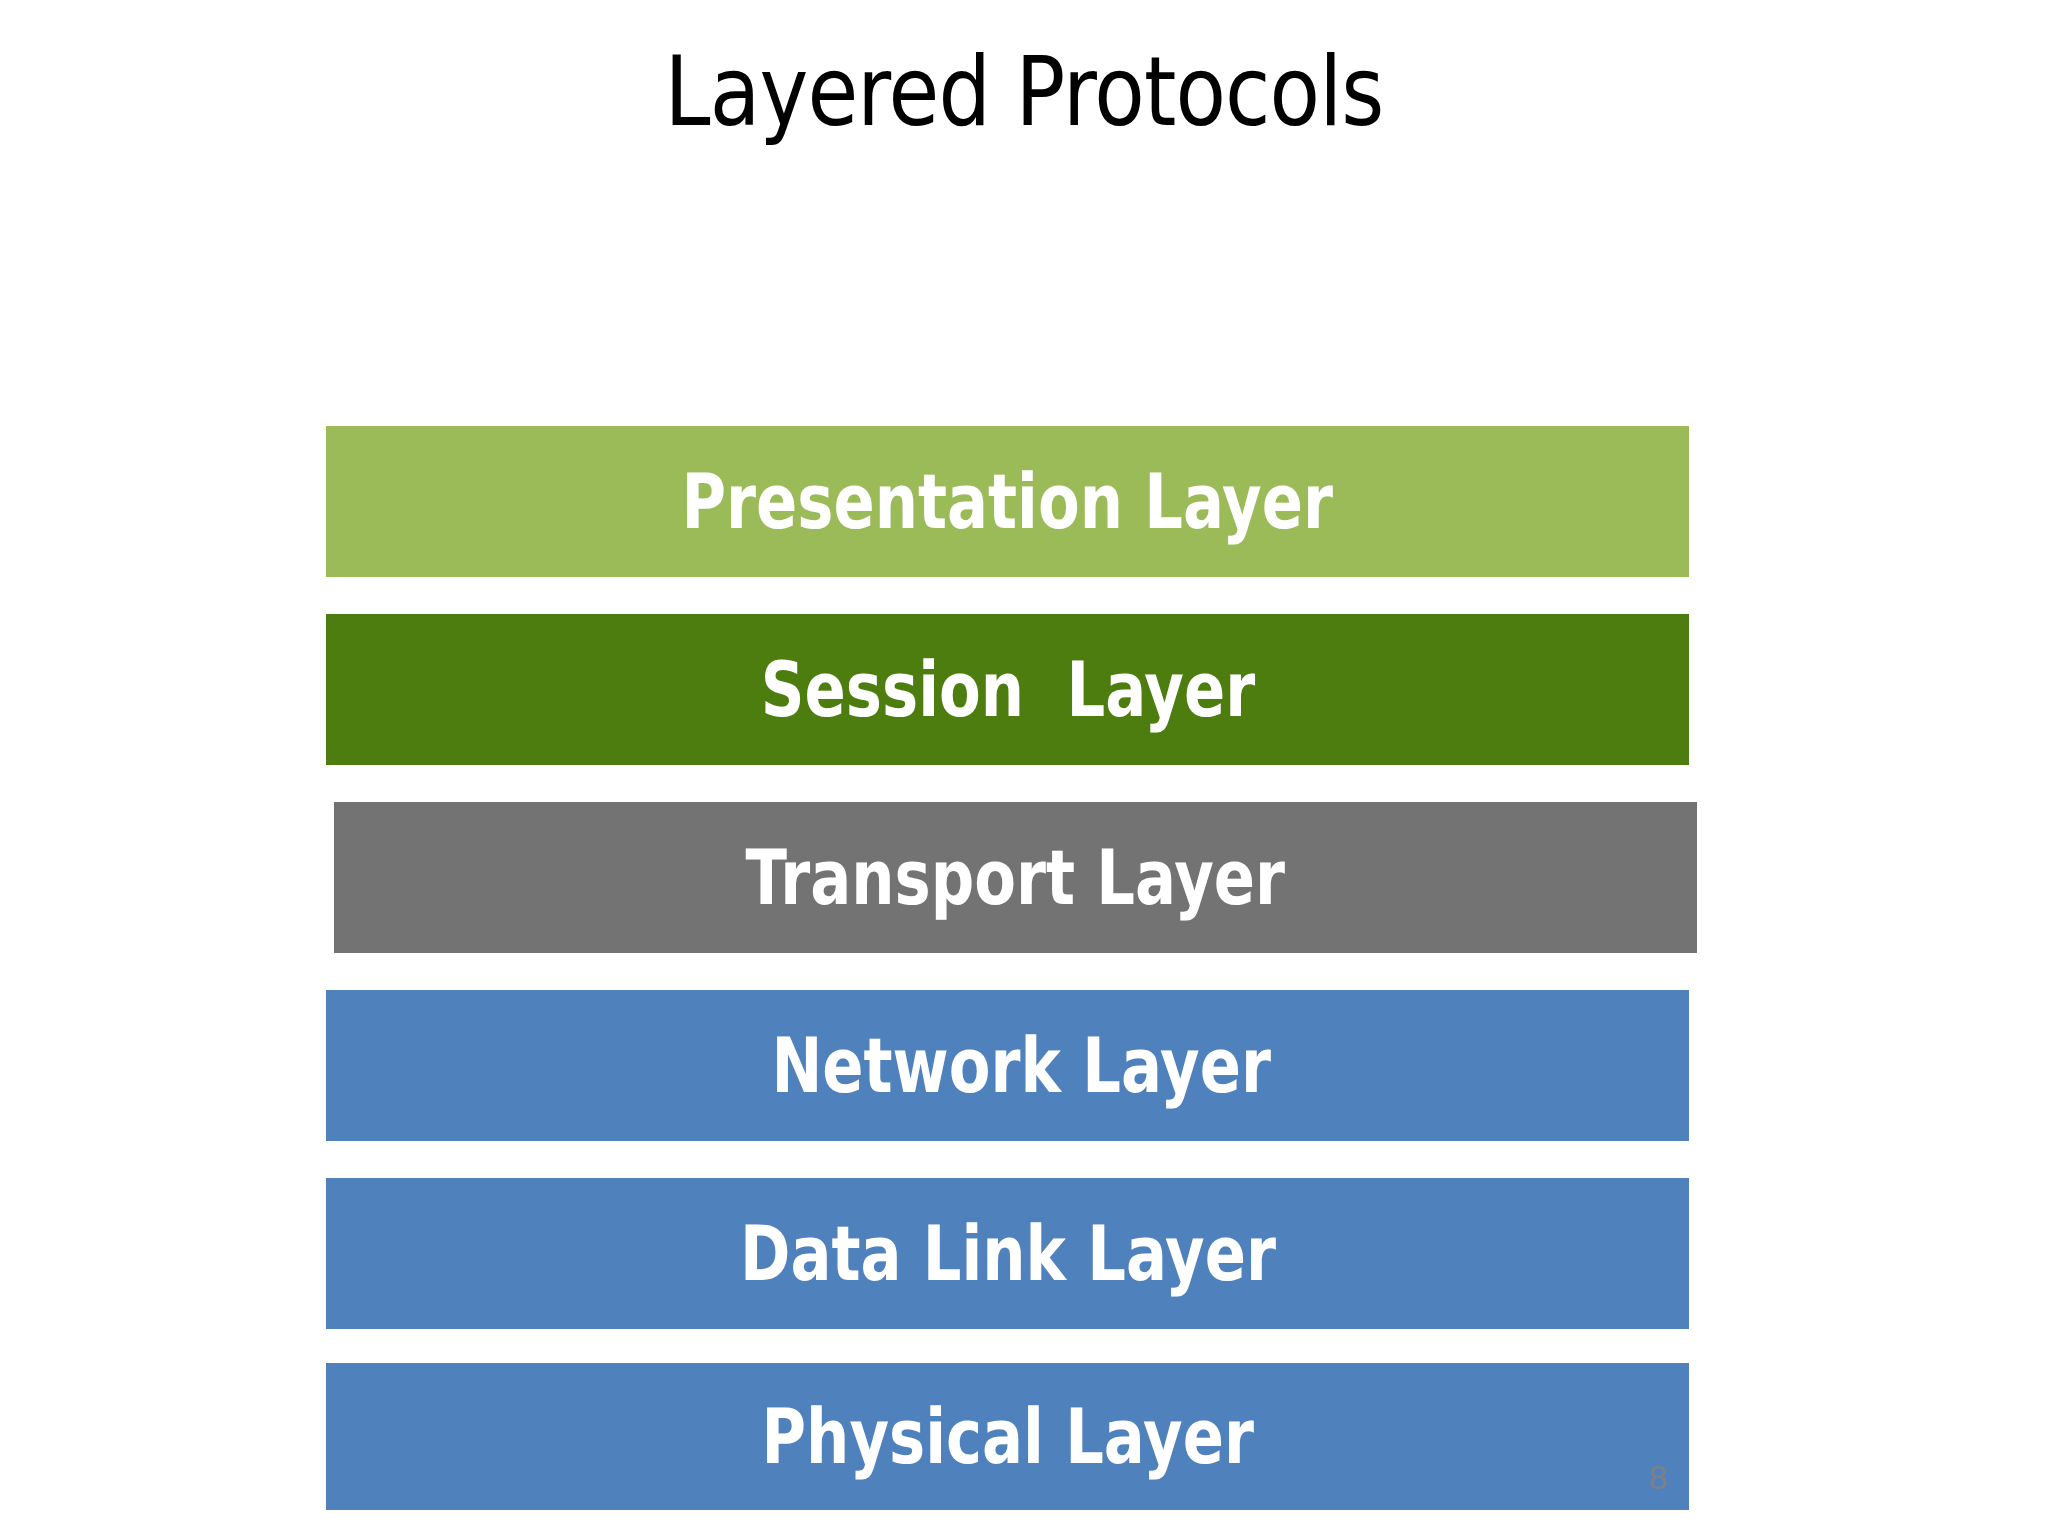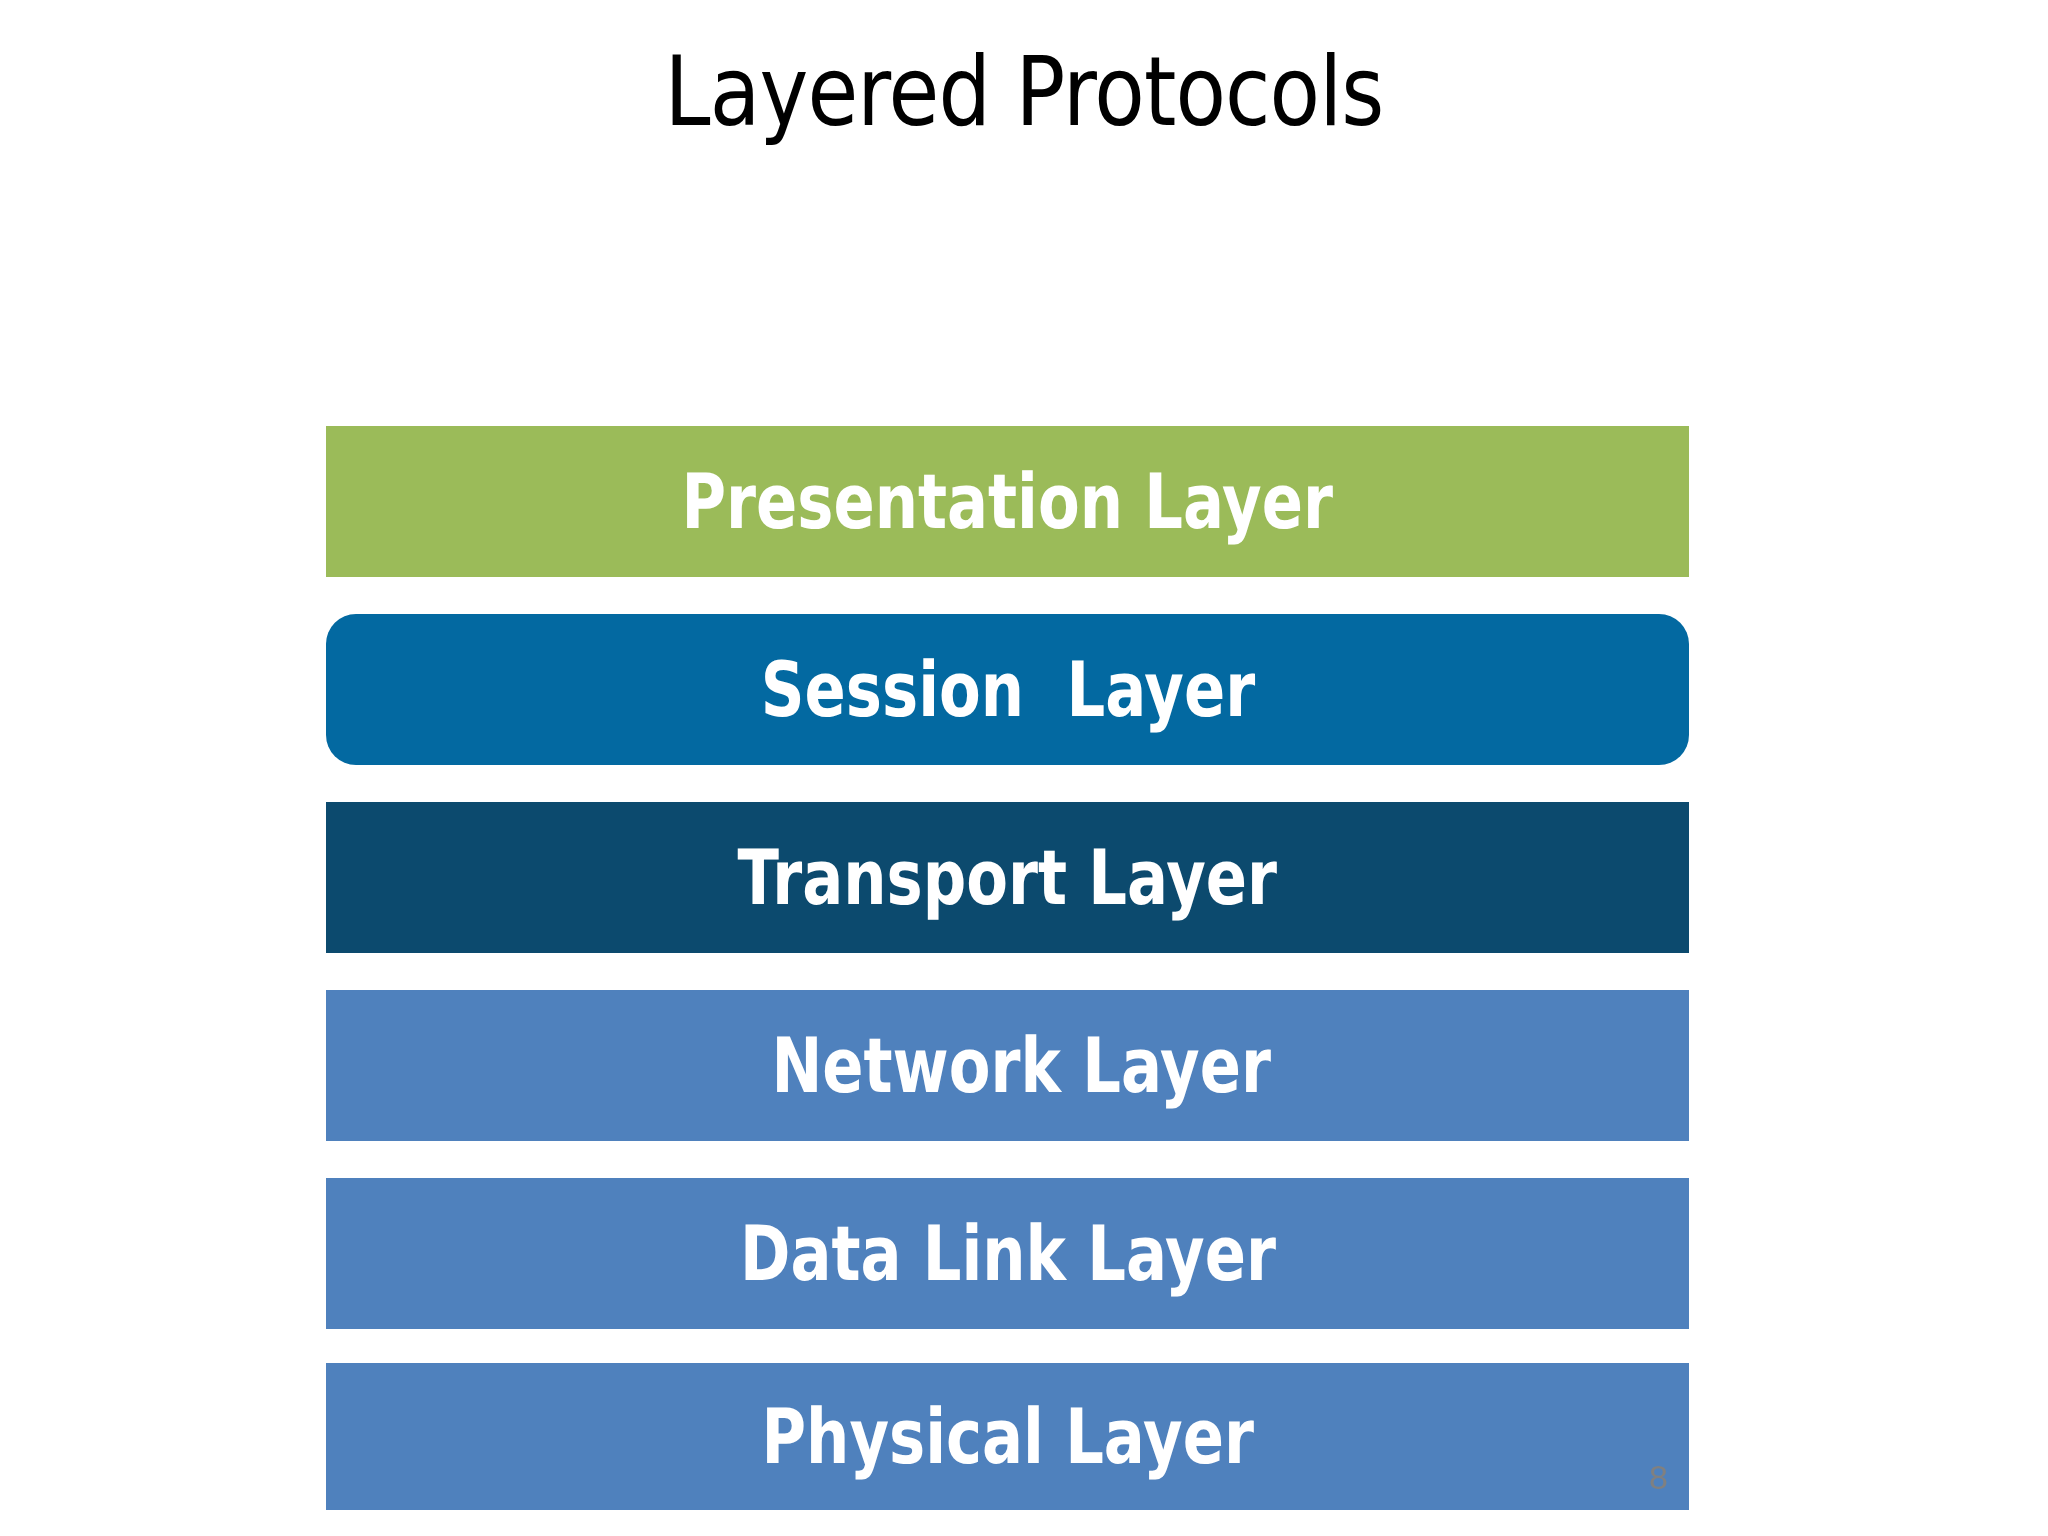--- a/index.html
+++ b/index.html
@@ -102,25 +102,25 @@
 
   <div id="slide-title" style="color: rgb(0, 0, 0);">Layered Protocols</div>
 
   <div id="layer-stack">
 
 
     <div class="layer-bar row-1" style="background-color: rgb(155, 187, 89);">
       <span class="layer-bar-label">Presentation Layer</span>
     </div>
 
-    <div class="layer-bar row-2" style="background-color: #0369a1; border-radius: 30px;">
+    <div class="layer-bar row-2" style="background-color: #4d7c0f;">
       <span class="layer-bar-label">Session  Layer</span>
     </div>
 
-    <div class="layer-bar row-3" style="background-color: #0c4a6e;">
+    <div class="layer-bar row-3" style="background-color: #737373; margin-left: 8px;">
       <span class="layer-bar-label">Transport Layer</span>
     </div>
 
     <div class="layer-bar row-4" style="background-color: rgb(79, 129, 189); padding-left: 28px;">
       <span class="layer-bar-label">Network Layer</span>
     </div>
 
     <div class="layer-bar row-5" style="background-color: rgb(79, 129, 189);">
       <span class="layer-bar-label">Data Link Layer</span>
     </div>

